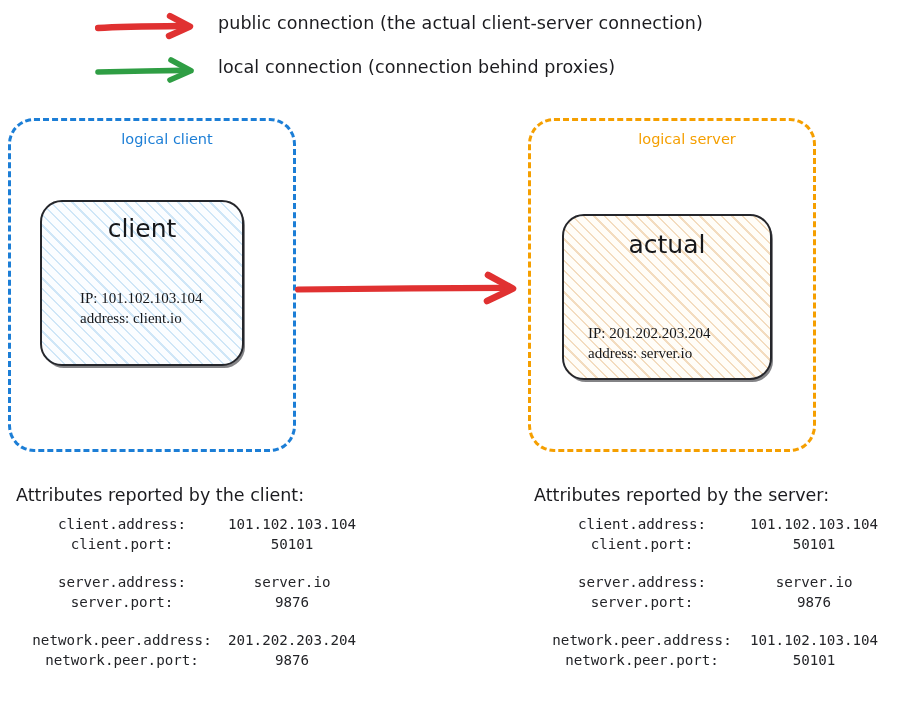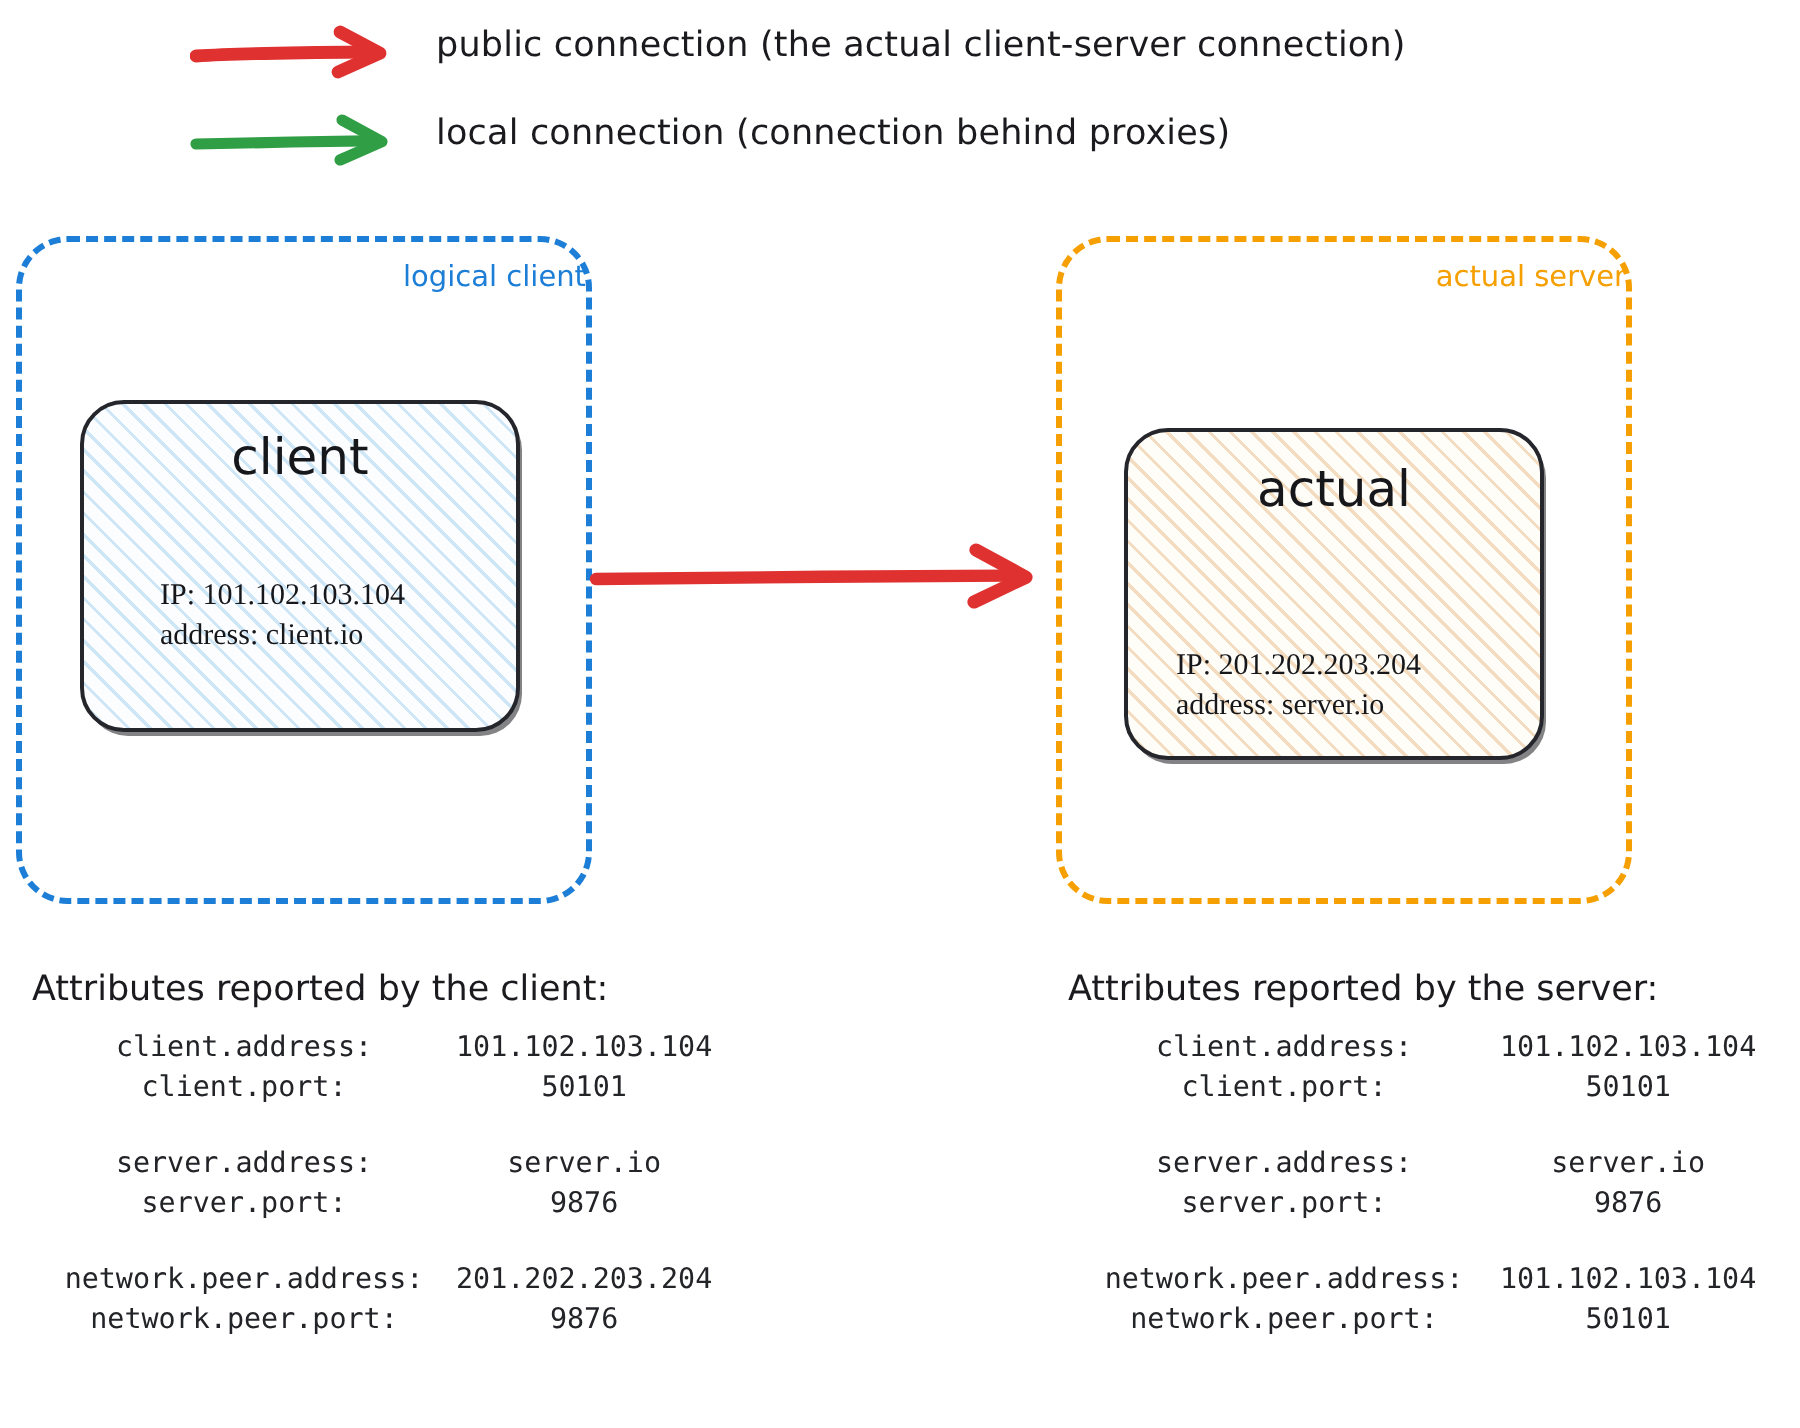--- a/index.html
+++ b/index.html
@@ -45,39 +45,39 @@
   #logical-client-box {
     left: 8px; top: 118px; width: 282px; height: 328px;
     border-color: #1c7ed6;
   }
   #logical-server-box {
     left: 528px; top: 118px; width: 282px; height: 328px;
     border-color: #f59f00;
   }
   .logical-title {
     position: absolute;
-    top: 10px; left: 0; width: 100%;
-    text-align: right;
+    top: 10px; left: 15px; width: 100%;
+    text-align: center;
     font-family: "DejaVu Sans", sans-serif;
     font-size: 14.5px;
     white-space: nowrap;
   }
   #logical-client-title { color: #1c7ed6; }
   #logical-server-title { color: #f59f00; }
 
   
   .node-box {
     position: absolute;
     border: 2.2px solid #25262b;
     border-radius: 22px;
     box-sizing: border-box;
     box-shadow: 2px 3px 0 -1px rgba(30,30,34,0.55);
   }
   #client-node {
-    left: 40px; top: 200px; width: 220px; height: 166px;
+    left: 40px; top: 200px; width: 204px; height: 166px;
     background-color: #fbfdff;
     background-image: repeating-linear-gradient(
       45deg,
       #cfe6f7 0px, #cfe6f7 1.6px,
       rgba(255,255,255,0) 1.6px, rgba(255,255,255,0) 7.5px
     );
   }
   #server-node {
     left: 562px; top: 214px; width: 210px; height: 166px;
     background-color: #fffdf8;
@@ -177,21 +177,21 @@
 </div>
 
 <div id="main-arrow">
   <svg width="232" height="50" viewBox="0 0 232 50">
     <path d="M6,23.5 C60,22.6 150,22.2 212,21.8" stroke="#e03131" stroke-width="6.2" fill="none" stroke-linecap="round"></path>
     <path d="M196,9 L221,22.6 L195,35" stroke="#e03131" stroke-width="6.6" fill="none" stroke-linecap="round" stroke-linejoin="round"></path>
   </svg>
 </div>
 
 <div class="logical-box" id="logical-server-box">
-  <div class="logical-title" id="logical-server-title">actual server</div>
+  <div class="logical-title" id="logical-server-title">logical server</div>
 </div>
 
 <div class="node-box" id="server-node">
   <div class="node-title">actual</div>
   <div class="node-props">
     <div>IP: 201.202.203.204</div>
     <div>address: server.io</div>
   </div>
 </div>
 

